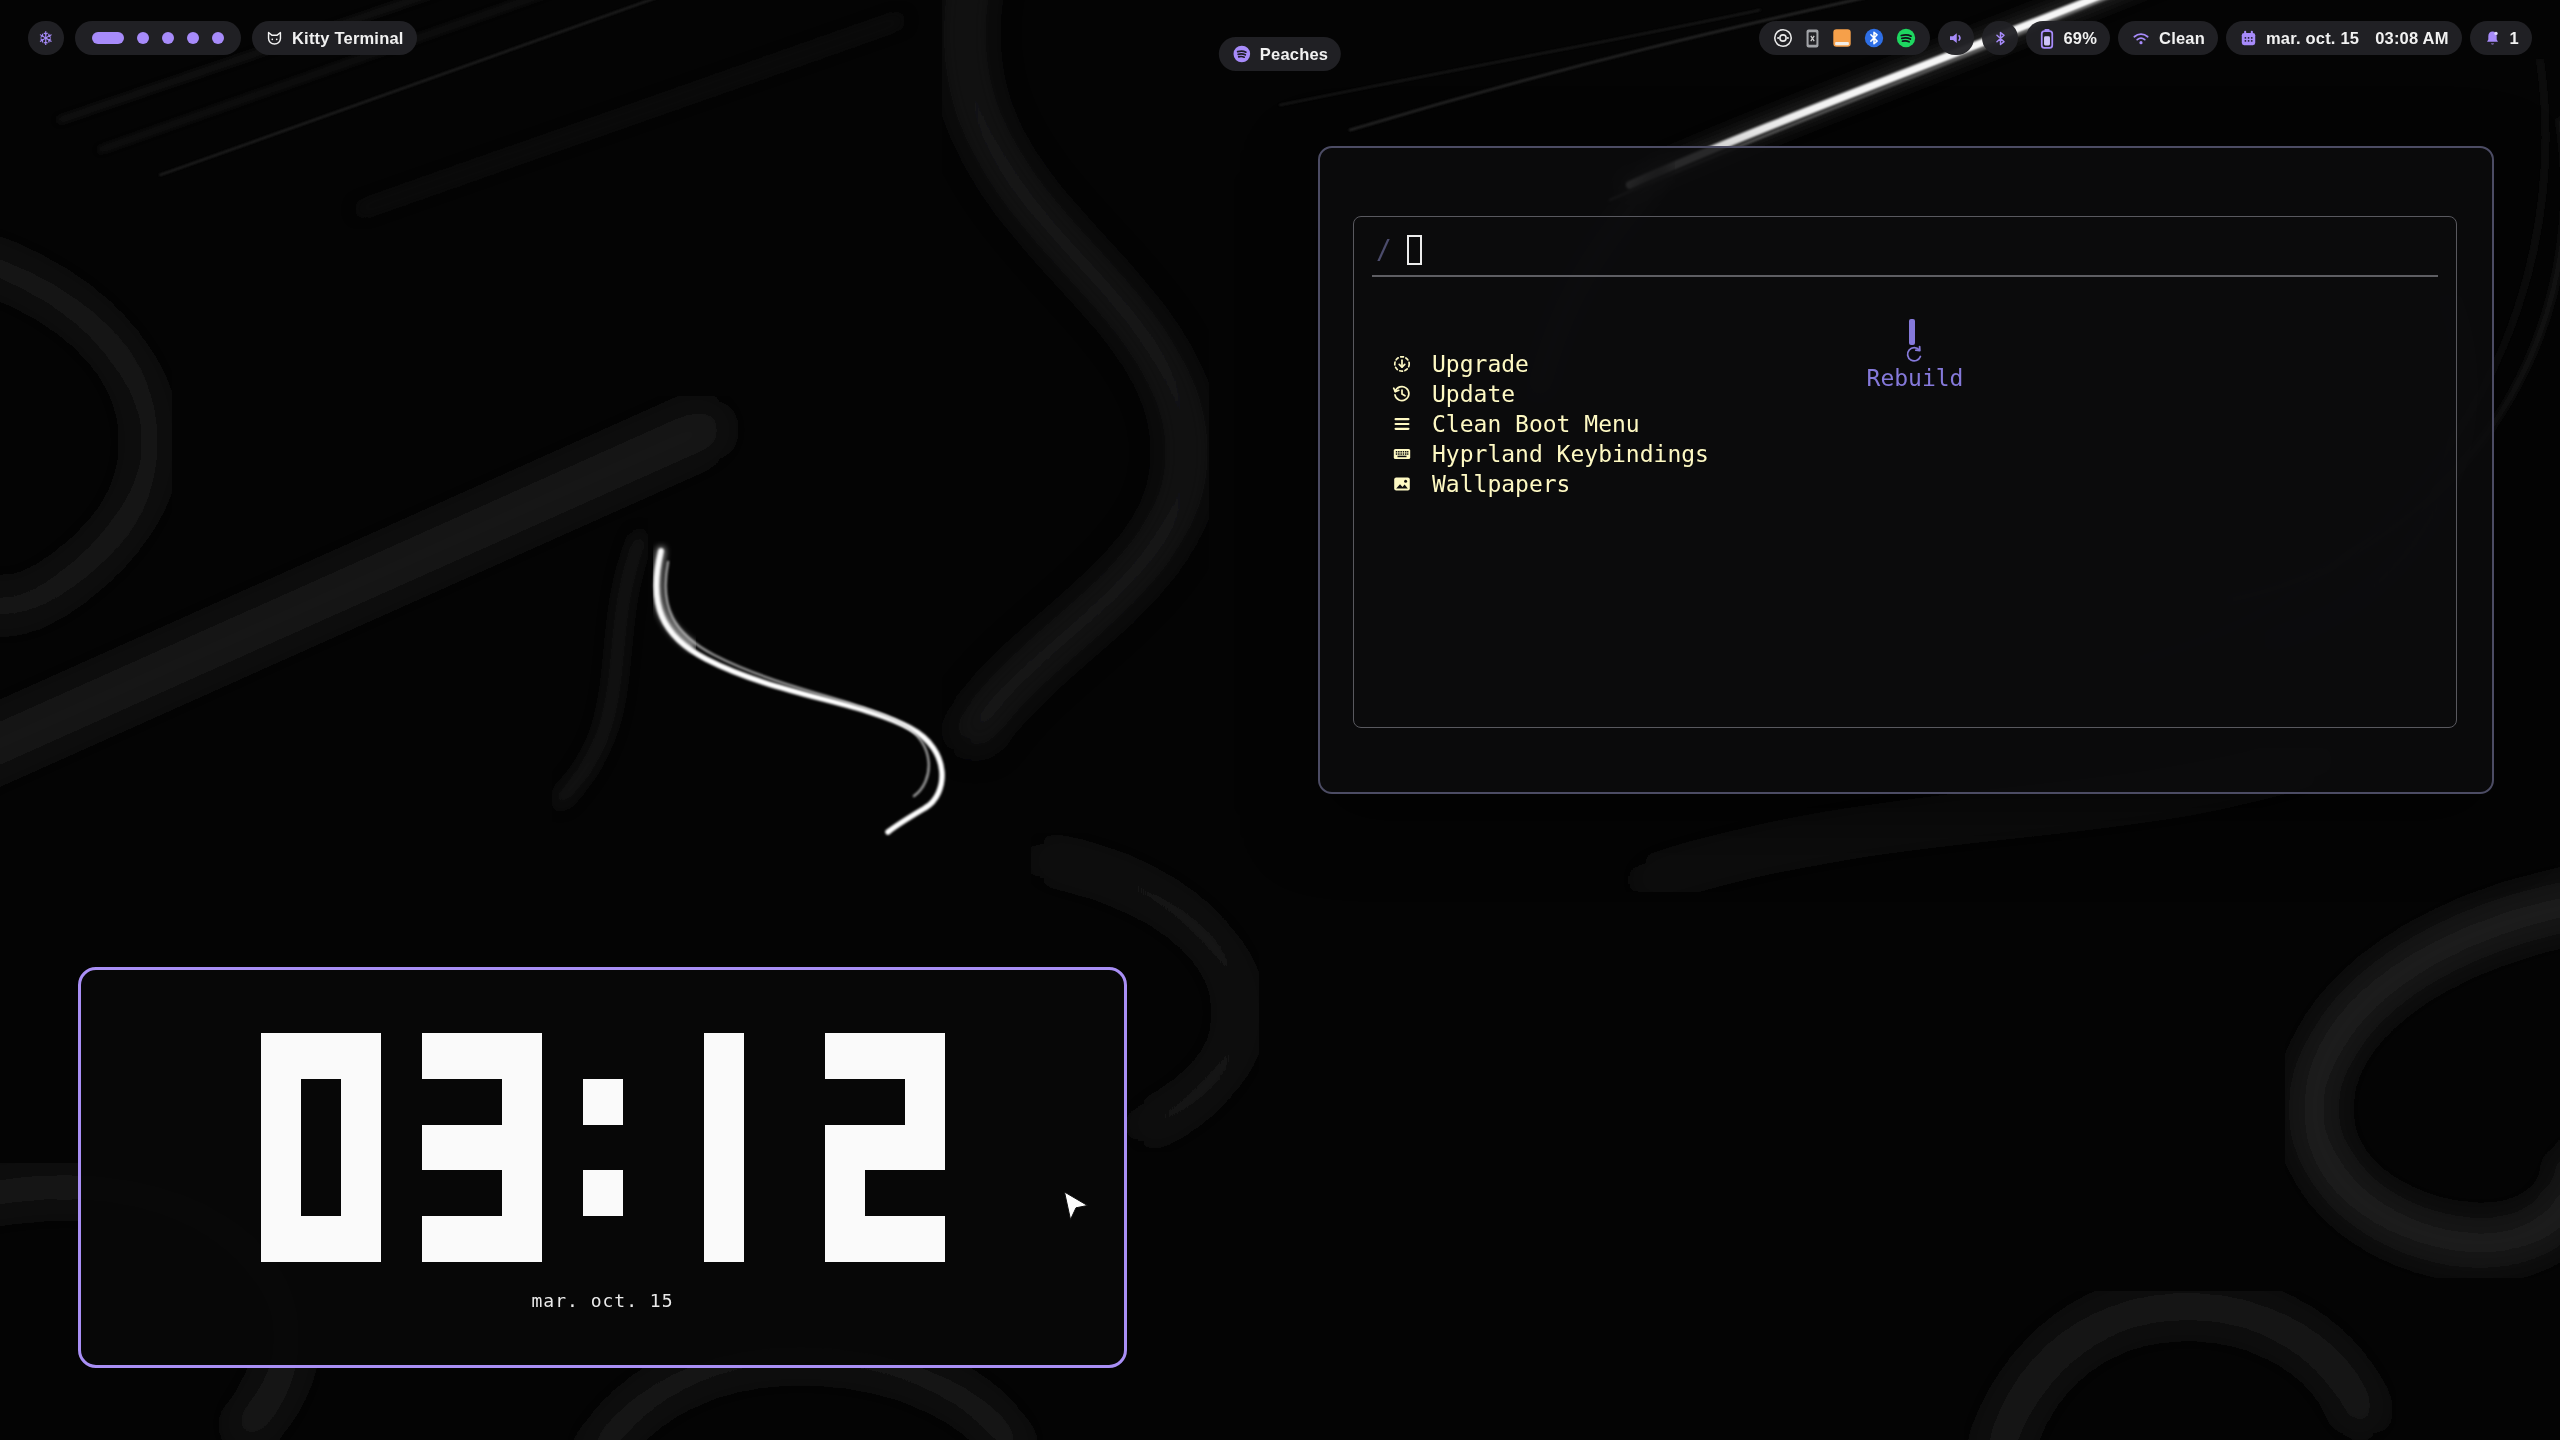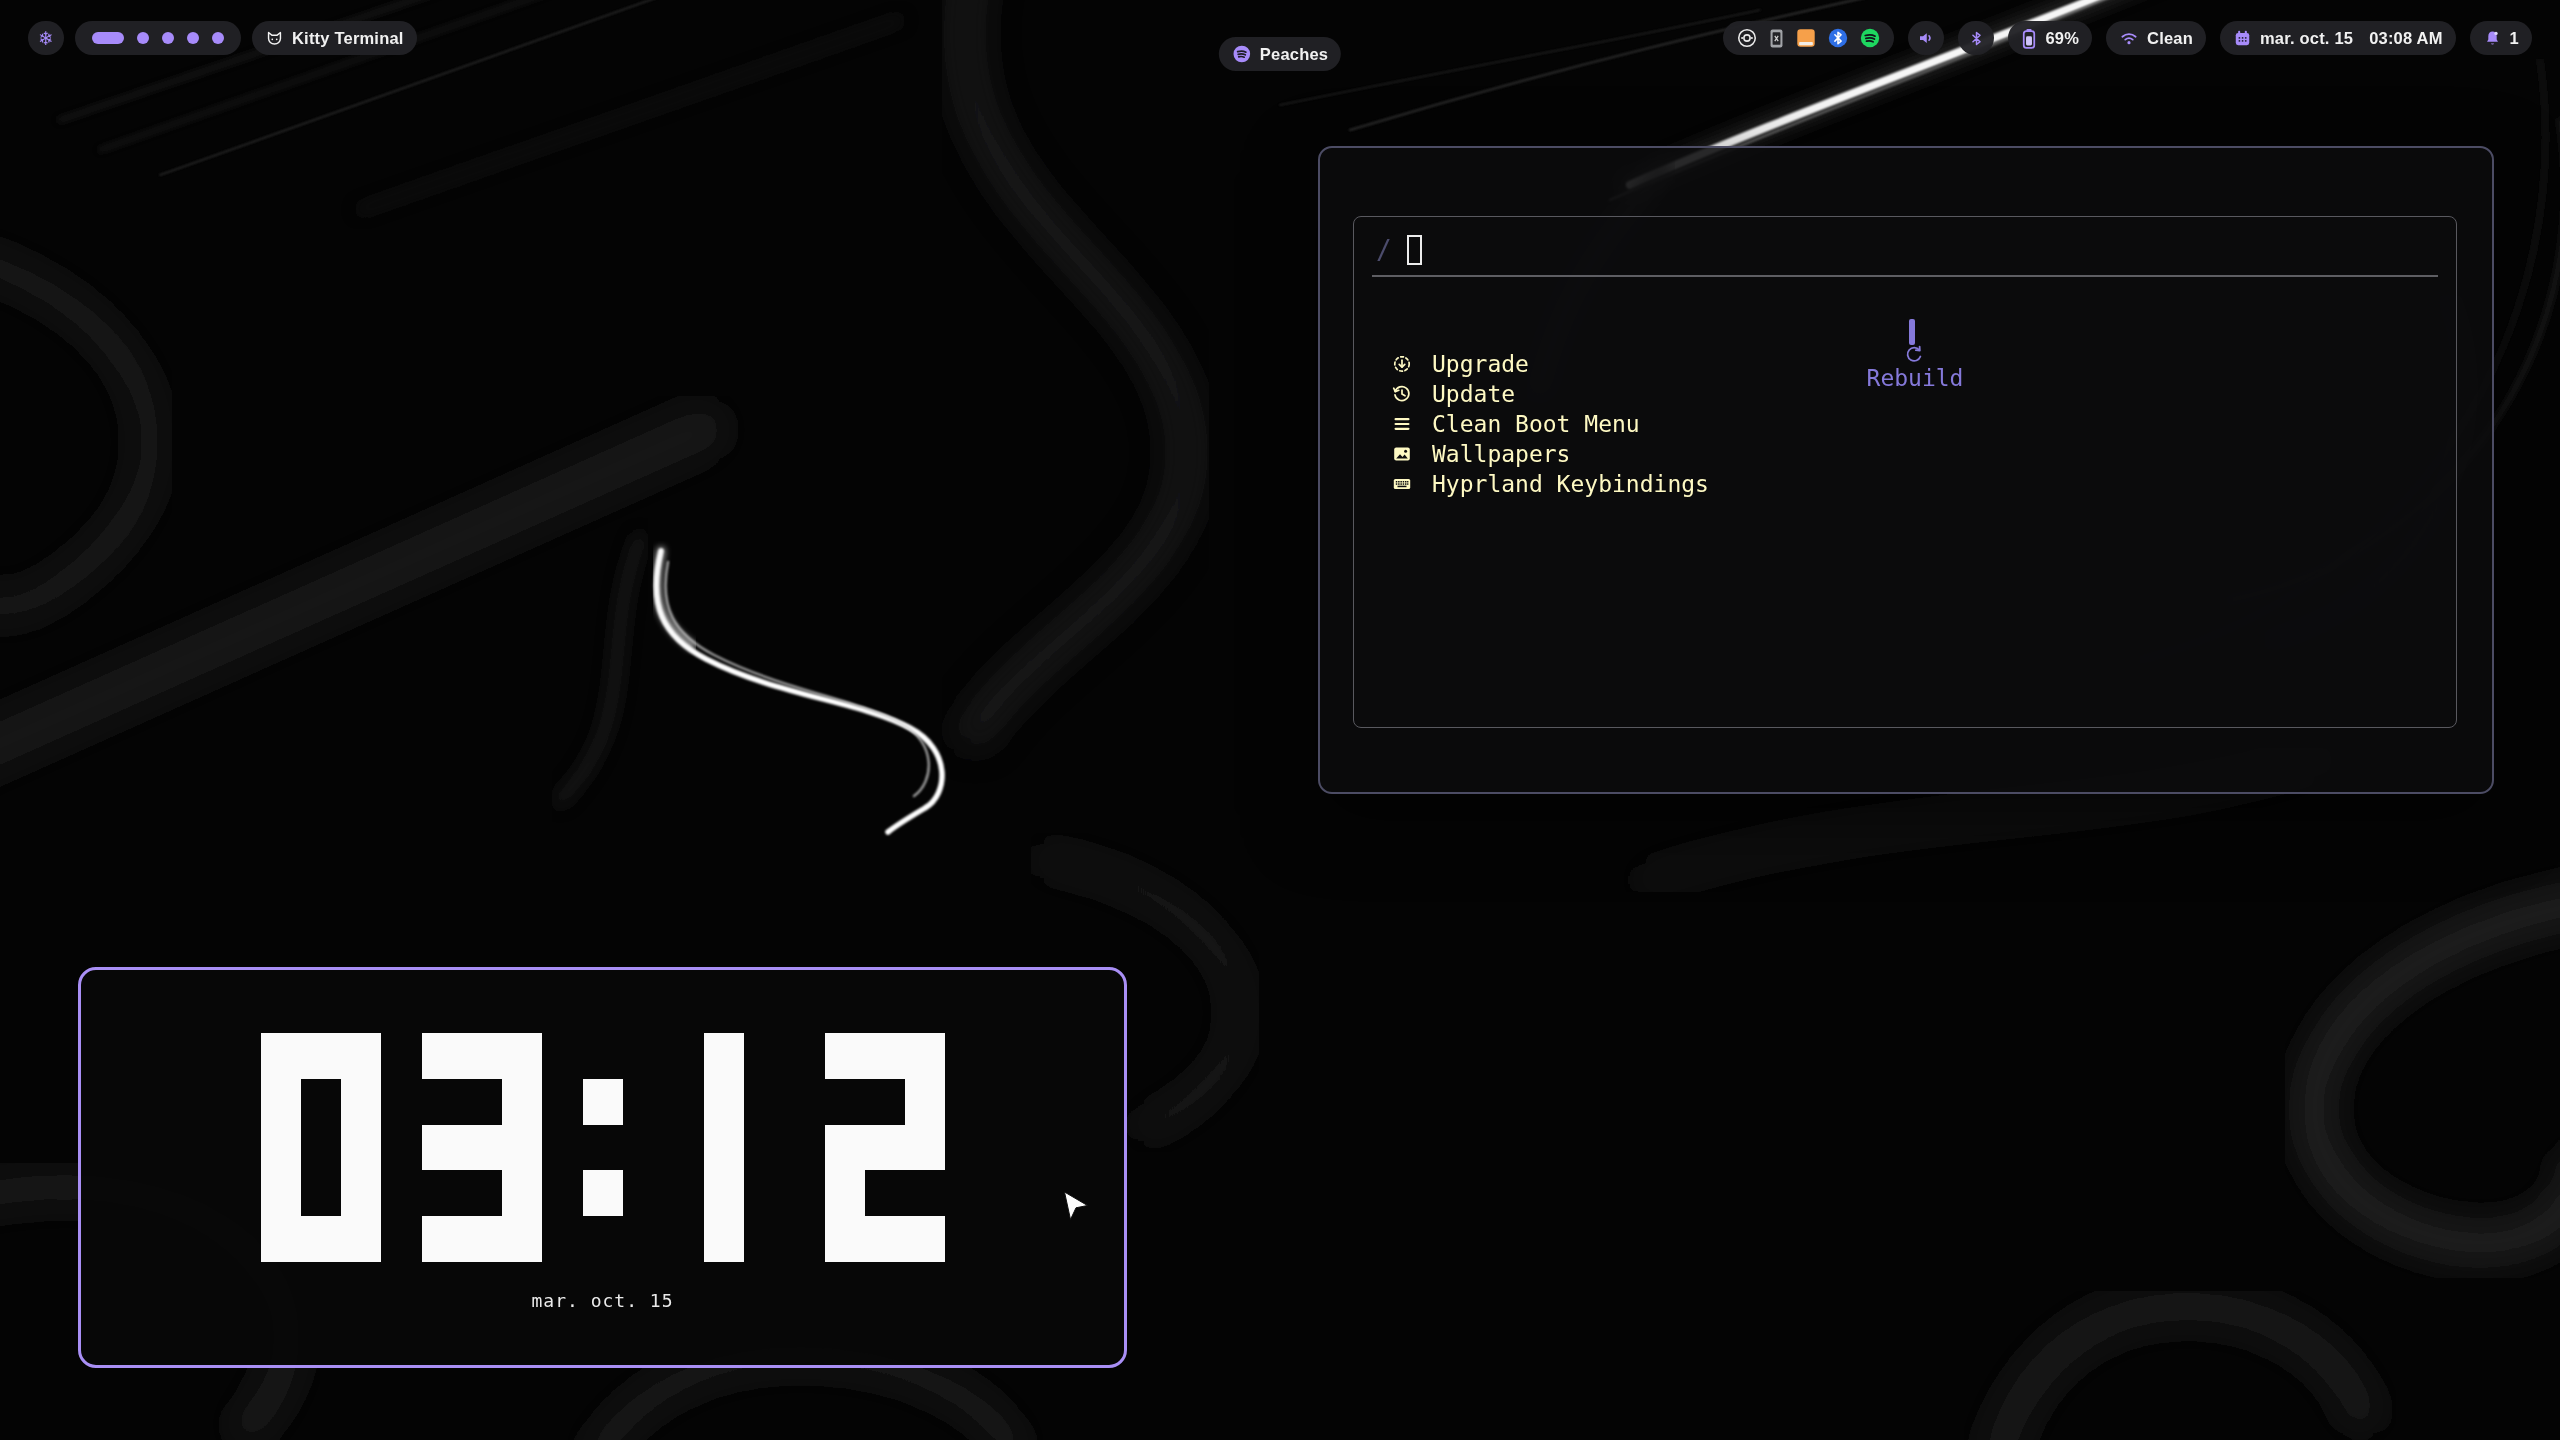--- a/index.html
+++ b/index.html
@@ -5,21 +5,21 @@
   * { margin:0; padding:0; box-sizing:border-box; }
   html,body { width:2560px; height:1440px; overflow:hidden; background:#000; }
   #stage { position:relative; width:2560px; height:1440px; background:#040404;
            font-family:"Liberation Sans", sans-serif; }
   #wallpaper { position:absolute; inset:0; }
 
   
   #bar { position:absolute; left:0; top:0; width:100%; height:78px; }
   .bar-left  { position:absolute; left:28px; top:21px; display:flex; gap:11px; align-items:center; }
   .bar-center{ position:absolute; left:50%; top:37px; transform:translateX(-50%); display:flex;justify-content:center; }
-  .bar-right { position:absolute; right:28px; top:21px; display:flex; gap:14px; align-items:center; }
+  .bar-right { position:absolute; right:28px; top:21px; display:flex; gap:8px; align-items:center; }
   .pill { height:34px; border-radius:17px; background:rgba(33,33,37,.96);
           display:inline-flex; align-items:center; padding:0 13px; gap:8px;
           color:#f1f1f1; font-weight:700; font-size:16.5px; letter-spacing:.2px; white-space:nowrap; }
   .pill.sq { width:36px; padding:0; justify-content:center; }
   .nix-glyph { color:var(--accent); font-family:"DejaVu Sans", sans-serif; font-size:19px; line-height:1; }
   .ws-capsule { width:32px; height:12px; border-radius:6px; background:var(--accent); }
   .ws-dot { width:12px; height:12px; border-radius:50%; background:var(--accent); }
   #workspaces { padding:0 17px; gap:13px; }
   .icon16 { display:inline-flex; align-items:center; justify-content:center; }
   .time-part { margin-left:8px; }
@@ -319,51 +319,51 @@
                 <path d="M3.6 10 H16.4"></path>
                 <path d="M3.6 14.8 H16.4"></path>
               </svg>
             </span>
       <span class="item-label">Clean Boot Menu</span>
     </div>
           <div class="item">
       <span class="sel-bar"></span>
       <span class="item-icon">
               <svg viewBox="0 0 20 20">
-                <rect x="2.2" y="3.4" width="15.6" height="13.2" rx="2" fill="currentColor"></rect>
-                <path d="M4.2 14.6 L8 10.2 L10.5 13 L12.6 10.6 L15.8 14.6 Z" fill="#0d0d0f"></path>
-                <circle cx="13.6" cy="7.2" r="1.5" fill="#0d0d0f"></circle>
-              </svg>
-            </span>
-      <span class="item-label">Wallpapers</span>
-    </div>
-          <div class="item">
-      <span class="sel-bar"></span>
-      <span class="item-icon">
-              <svg viewBox="0 0 20 20">
                 <rect x="1.8" y="5" width="16.4" height="10" rx="1.6" fill="currentColor"></rect>
                 <g fill="#0d0d0f">
                   <rect x="3.8" y="7" width="1.5" height="1.5"></rect>
                   <rect x="6.1" y="7" width="1.5" height="1.5"></rect>
                   <rect x="8.4" y="7" width="1.5" height="1.5"></rect>
                   <rect x="10.7" y="7" width="1.5" height="1.5"></rect>
                   <rect x="13" y="7" width="1.5" height="1.5"></rect>
                   <rect x="15.1" y="7" width="1.3" height="1.5"></rect>
                   <rect x="3.8" y="9.3" width="1.5" height="1.5"></rect>
                   <rect x="6.1" y="9.3" width="1.5" height="1.5"></rect>
                   <rect x="8.4" y="9.3" width="1.5" height="1.5"></rect>
                   <rect x="10.7" y="9.3" width="1.5" height="1.5"></rect>
                   <rect x="13" y="9.3" width="1.5" height="1.5"></rect>
                   <rect x="15.1" y="9.3" width="1.3" height="1.5"></rect>
                   <rect x="5.5" y="11.7" width="9" height="1.5"></rect>
                 </g>
               </svg>
             </span>
       <span class="item-label">Hyprland Keybindings</span>
     </div>
+          <div class="item">
+      <span class="sel-bar"></span>
+      <span class="item-icon">
+              <svg viewBox="0 0 20 20">
+                <rect x="2.2" y="3.4" width="15.6" height="13.2" rx="2" fill="currentColor"></rect>
+                <path d="M4.2 14.6 L8 10.2 L10.5 13 L12.6 10.6 L15.8 14.6 Z" fill="#0d0d0f"></path>
+                <circle cx="13.6" cy="7.2" r="1.5" fill="#0d0d0f"></circle>
+              </svg>
+            </span>
+      <span class="item-label">Wallpapers</span>
+    </div>
         </div>
     </div>
   </div>
 
   <div id="clock-widget">
     <div id="digits">
         <div class="glyph">
           <div class="cell on"></div>
           <div class="cell on"></div>
           <div class="cell on"></div>

